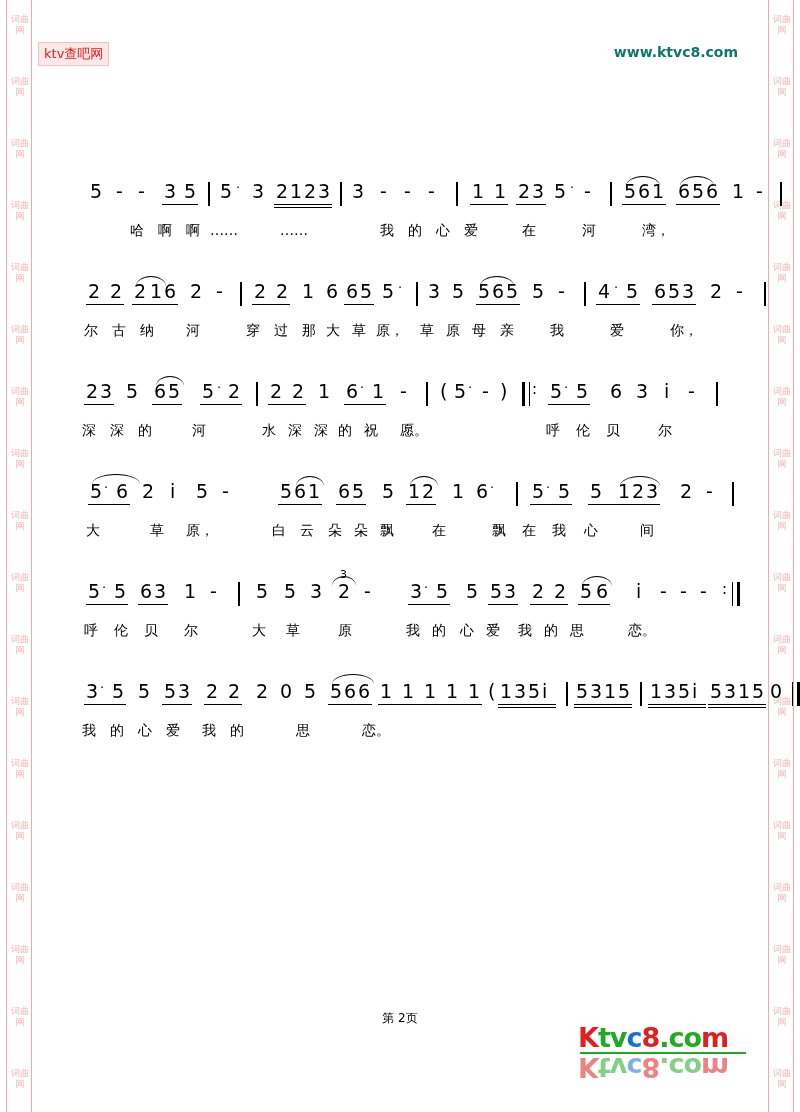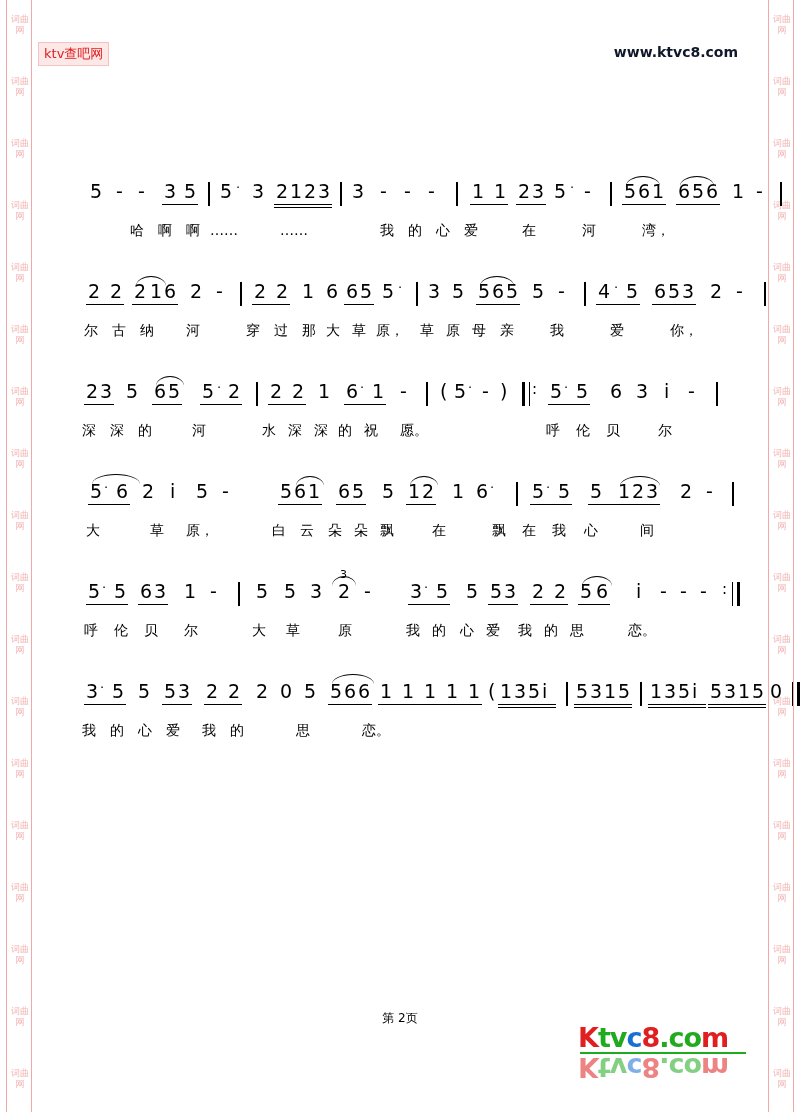--- a/index.html
+++ b/index.html
@@ -54,21 +54,21 @@
     letter-spacing: 0;
     white-space: nowrap;
   }
   .site-url {
     position: absolute;
     right: 62px;
     top: 44px;
     font-family: "DejaVu Sans", sans-serif;
     font-size: 14px;
     font-weight: bold;
-    color: #0f172a;
+    color: #0f766e;
     white-space: nowrap;
   }
 
   
   .score {
     position: absolute;
     left: 80px;
     top: 180px;
     width: 640px;
   }

